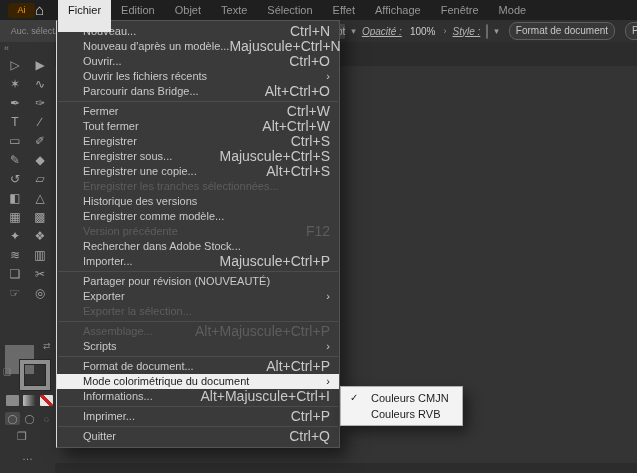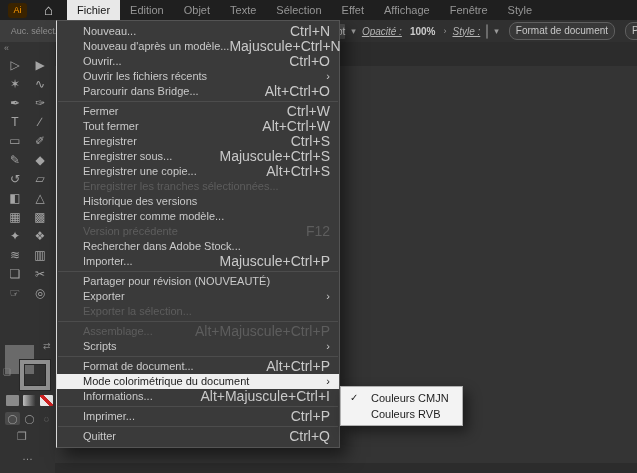--- a/index.html
+++ b/index.html
@@ -8,28 +8,28 @@
     background:#343434;
     font-family:"Liberation Sans","DejaVu Sans",sans-serif;
     -webkit-font-smoothing:antialiased;
   }
   
   .menubar{
     position:absolute;left:0;top:0;width:637px;height:20px;
     background:#1f1f1f;display:flex;align-items:center;z-index:20;
   }
   .app-logo{
-    width:19px;height:15px;border-radius:3px;background:#3a2300;
+    width:27px;height:15px;border-radius:3px;background:#3a2300;
     color:#ff9a00;font-size:9px;font-weight:normal;line-height:15px;text-align:center;
-    margin:0 17px 0 8px;flex:none;
+    margin:0 0 0 8px;flex:none;
   }
   .home-icon{color:#d6d6d6;font-size:15px;line-height:18px;margin-right:14px;flex:none;}
   .menubar-items{display:flex;height:20px;}
   .mb-item{
-    color:#969696;font-size:11px;line-height:20px;padding:0 10px;height:20px;
+    color:#969696;font-size:11px;line-height:20px;padding:0 10px;height:32px;
     white-space:nowrap;
   }
   .mb-item.active{background:#e8e8e8;color:#141414;}
   
   .controlbar{
     position:absolute;left:0;top:20px;width:637px;height:22px;
     background:#303030;z-index:5;
   }
   .sel-status{
     position:absolute;left:0;top:0;width:68px;height:22px;background:#3d3d3d;
@@ -38,21 +38,21 @@
   .cb-right{
     position:absolute;left:337px;top:0;right:0;height:22px;
     display:flex;align-items:center;gap:6px;color:#b4b4b4;font-size:10px;white-space:nowrap;
   }
   .unit-box{
     background:#4d4d4d;color:#cccccc;width:20px;height:15px;line-height:15px;
     text-align:center;border-radius:1px;
   }
   .chev{color:#9a9a9a;font-size:9px;}
   .cb-link{text-decoration:underline;color:#b4b4b4;font-style:italic;}
-  .cb-value{color:#cccccc;padding:0 2px;font-weight:bold;}
+  .cb-value{color:#cccccc;padding:0 2px;}
   .style-swatch{width:16px;height:13px;background:#565656;border:1px solid #6a6a6a;border-radius:1px;}
   .cb-btn{
     border:1px solid #5f5f5f;border-radius:8px;background:#383838;color:#c7c7c7;
     font-size:10px;line-height:14px;padding:1px 6px;margin-left:4px;
   }
   
   .toolpanel{
     position:absolute;left:0;top:42px;width:55px;height:431px;background:#323232;z-index:1;
   }
   .tp-header{color:#8a8a8a;font-size:9px;padding:1px 0 2px 4px;letter-spacing:-1px;}
@@ -132,21 +132,21 @@
   <div class="home-icon">⌂</div>
   <nav class="menubar-items" id="menubar-items">
       <div class="mb-item active">Fichier</div>
       <div class="mb-item">Edition</div>
       <div class="mb-item">Objet</div>
       <div class="mb-item">Texte</div>
       <div class="mb-item">Sélection</div>
       <div class="mb-item">Effet</div>
       <div class="mb-item">Affichage</div>
       <div class="mb-item">Fenêtre</div>
-      <div class="mb-item">Style</div>
+      <div class="mb-item">Mode</div>
     </nav>
 </header>
 
 <div class="controlbar">
   <div class="sel-status">Auc. sélect.</div>
   <div class="cb-right">
     <span class="unit-box">pt</span>
     <span class="chev">▾</span>
     <span class="cb-link">Opacité :</span>
     <span class="cb-value">100%</span>

